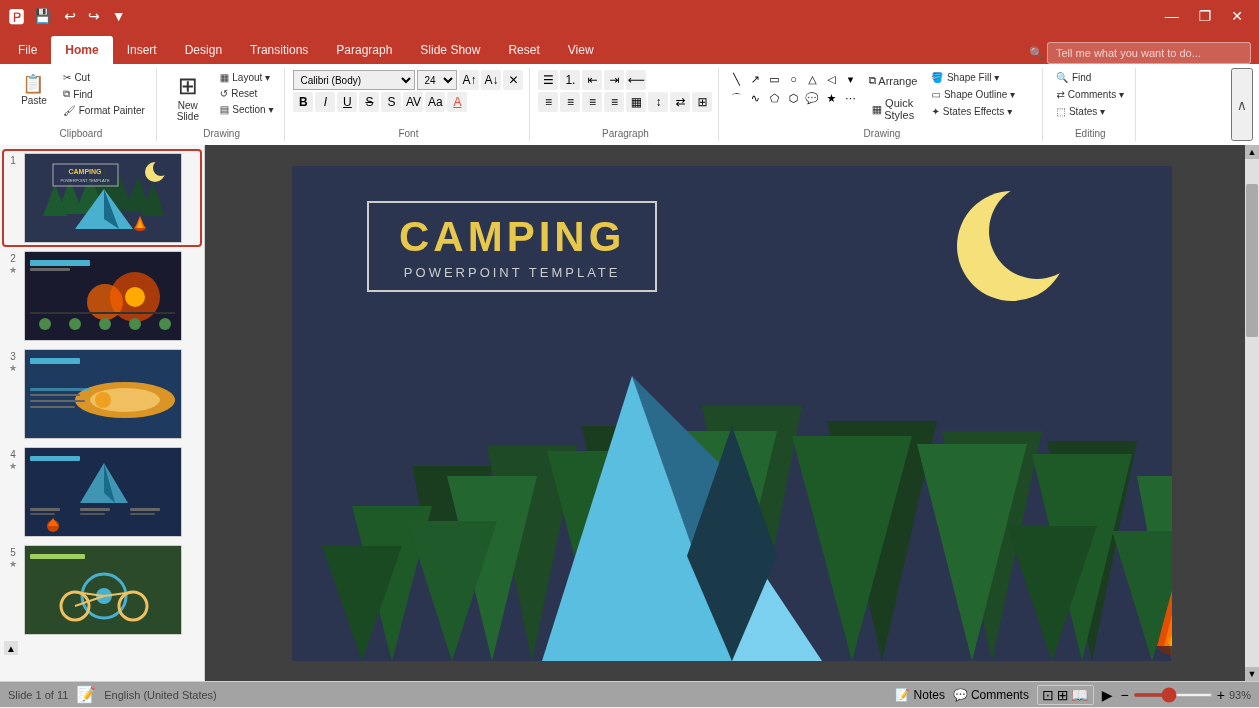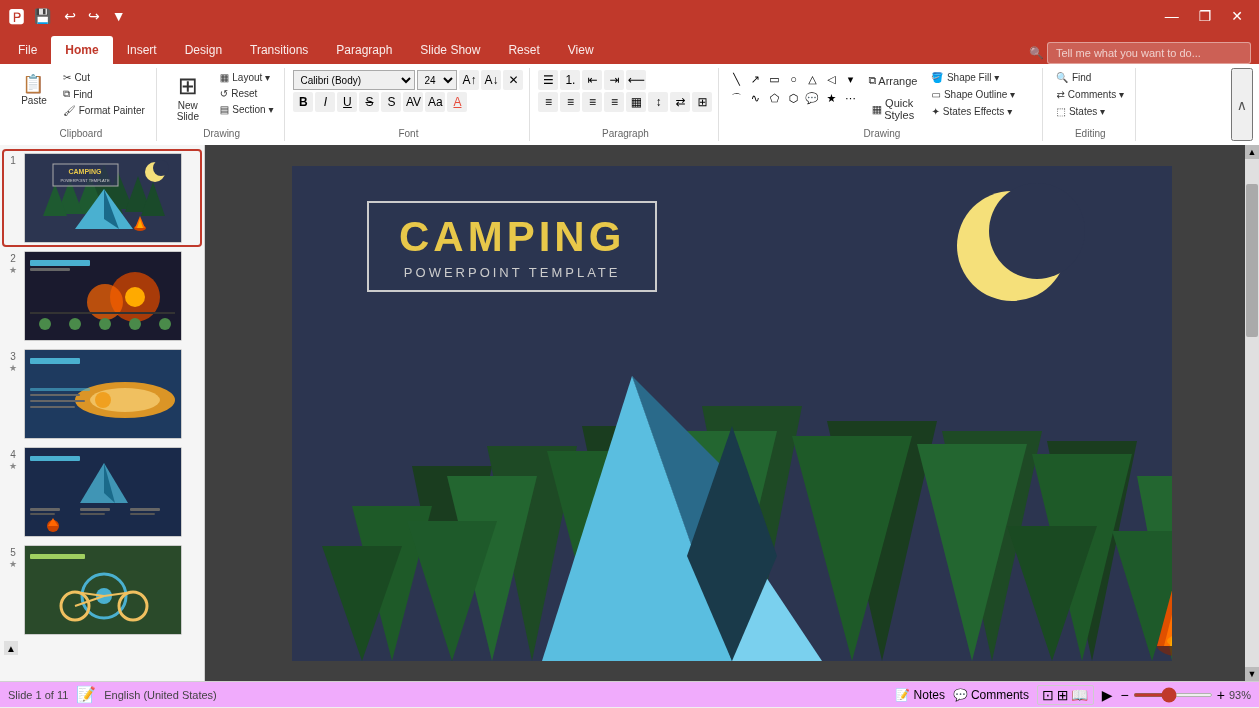--- a/index.html
+++ b/index.html
@@ -197,21 +197,21 @@
       width: 880px;
       height: 495px;
       background: #2c3550;
       position: relative;
       overflow: hidden;
     }
 
     
     .status-bar {
       height: 26px;
-      background: #f0abfc;
+      background: #a3a3a3;
       border-top: 1px solid #d0d0d0;
       display: flex;
       align-items: center;
       padding: 0 8px;
       font-size: 11px;
       color: #444;
       gap: 8px;
     }
     .status-right { margin-left: auto; display: flex; align-items: center; gap: 8px; }
     .zoom-slider { width: 80px; height: 4px; accent-color: #c0392b; }

